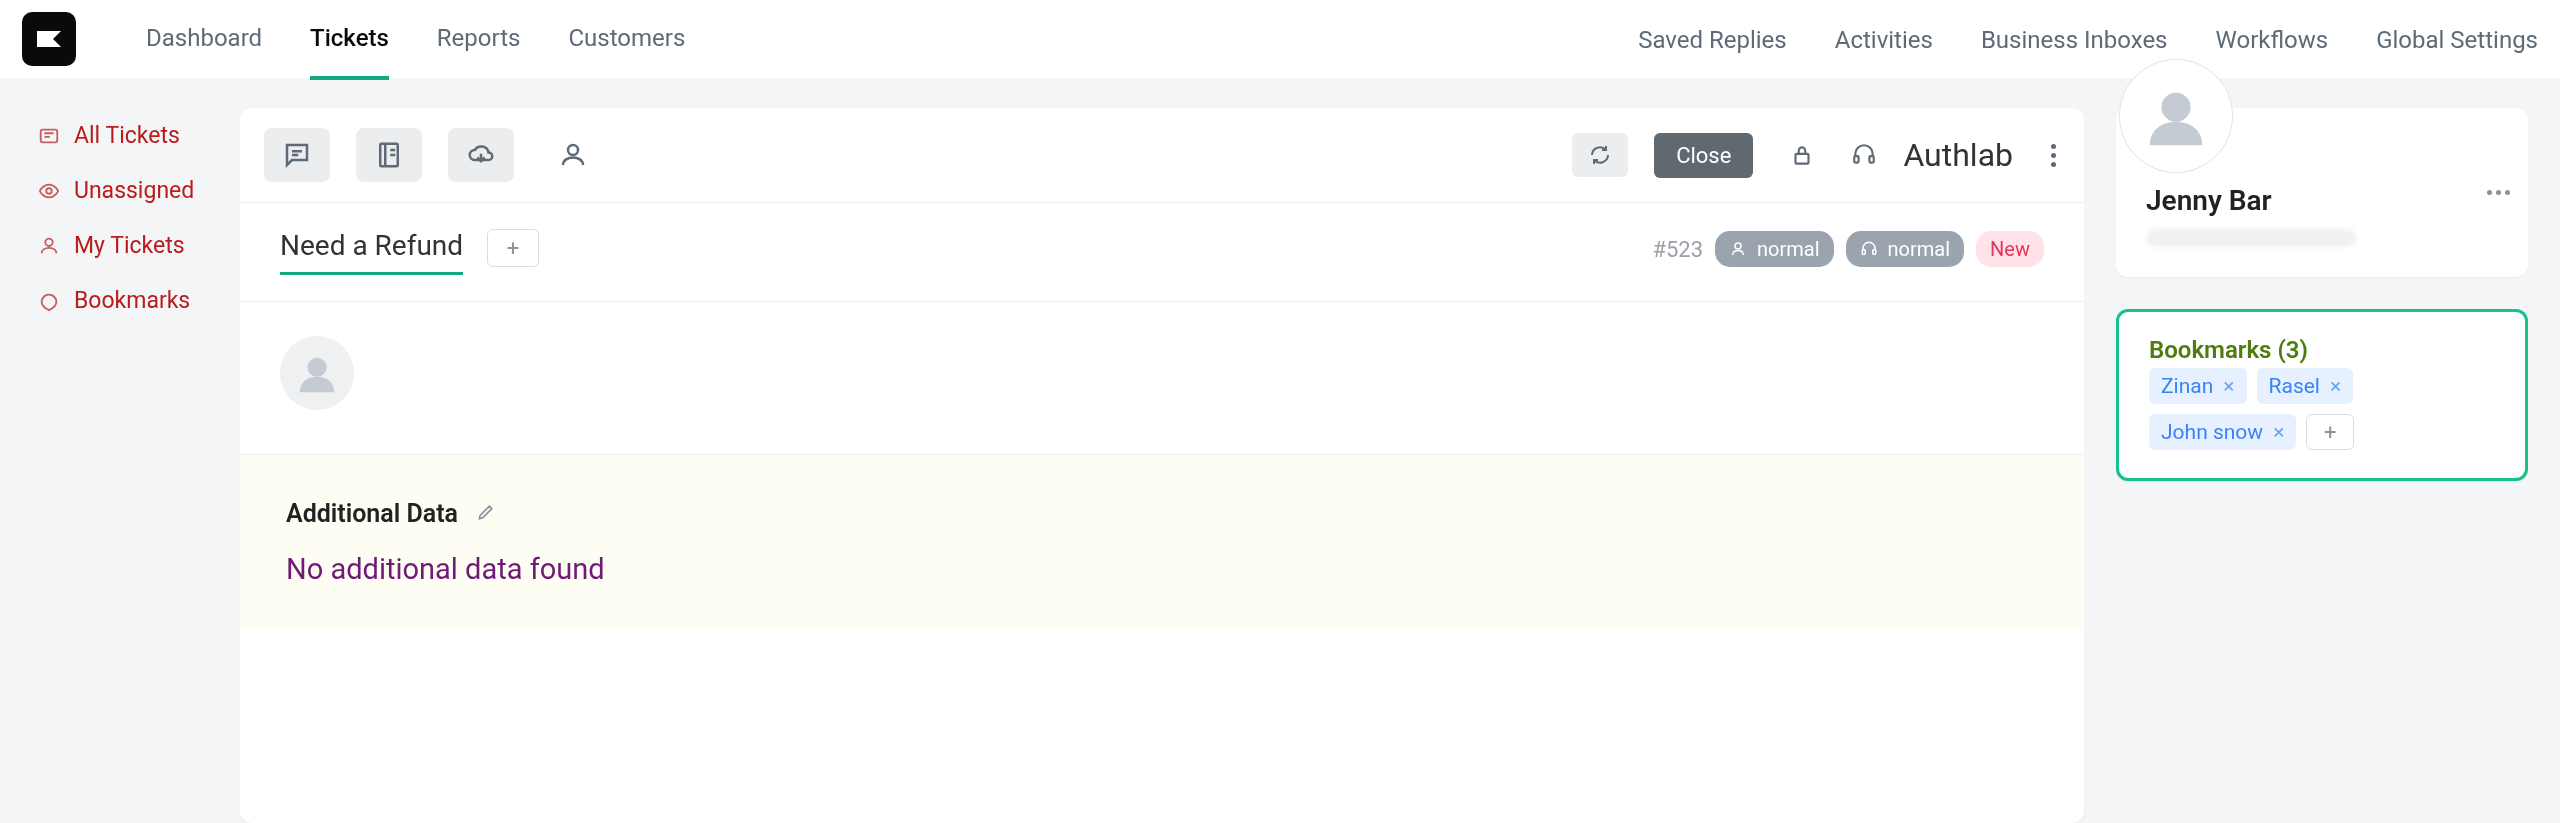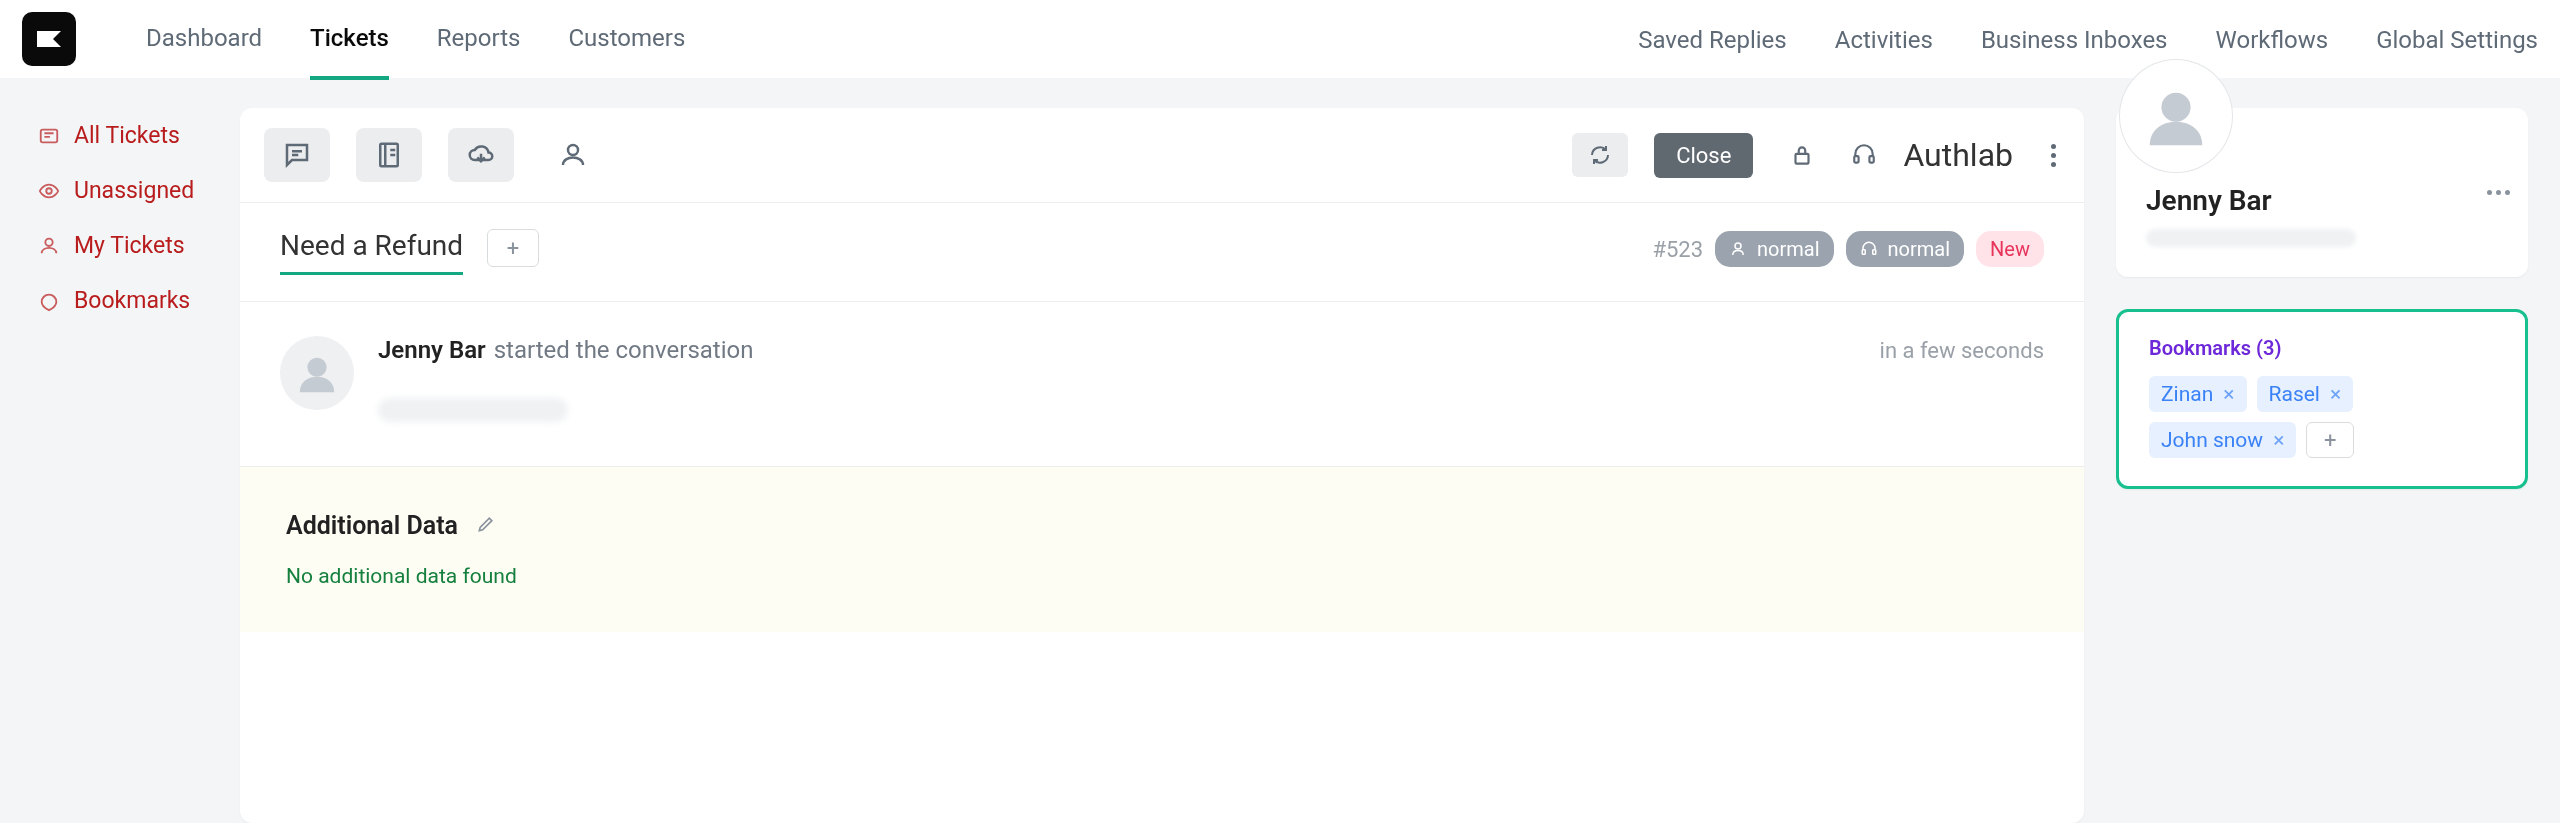--- a/index.html
+++ b/index.html
@@ -52,35 +52,35 @@
     .conv-header{display:flex;align-items:center;justify-content:space-between}
     .conv-name{font-size:24px;font-weight:600;color:#222}
     .conv-action{font-size:24px;font-weight:400;color:#717a84;margin-left:4px}
     .conv-time{color:#9aa0a7;font-size:22px}
     .conv-skel{margin-top:34px;height:24px;width:190px;background:#eff1f3;border-radius:14px;filter:blur(3px)}
     
     .additional{background:#fdfdf4;padding:44px 46px}
     .additional-header{display:flex;align-items:center;gap:18px;margin-bottom:24px}
     .additional-title{font-size:25px;font-weight:600;color:#222}
     .edit-icn{color:#8a929d}
-    .additional-text{font-size:21px;color:#15803d}
+    .additional-text{font-size:29px;color:#701a75}
     
     .rightcol{width:412px;display:flex;flex-direction:column;gap:32px}
     .card{background:#fff;border-radius:12px;box-shadow:0 1px 2px rgba(0,0,0,.05);padding:20px 30px 30px 30px}
     
     .user-card{position:relative;padding-top:76px}
     .user-avatar{position:absolute;top:-48px;left:4px;width:112px;height:112px;border-radius:50%;background:#fff;box-shadow:0 0 0 1px #e3e6e9;display:flex;align-items:center;justify-content:center}
     .user-avatar svg{width:70px;height:70px;fill:#c5cbd2}
     .user-name{font-size:28px;font-weight:600;color:#222}
     .user-more{position:absolute;right:18px;top:82px;display:flex;gap:4px;cursor:pointer}
     .user-more span{width:5px;height:5px;background:#8a929d;border-radius:50%}
     .user-skel{margin-top:12px;width:210px;height:18px;background:#eff1f3;border-radius:10px;filter:blur(2px)}
     
     .bookmarks-card{border:3px solid #17c08e;padding:24px 30px 28px 30px}
-    .bookmarks-title{font-size:20px;font-weight:600;color:#6d28d9;margin-bottom:16px}
+    .bookmarks-title{font-size:24px;font-weight:600;color:#4d7c0f;margin-bottom:4px}
     .tag-row{display:flex;flex-wrap:wrap;gap:10px}
     .tag{background:#e6f0ff;color:#3b82f6;font-size:21px;padding:6px 12px;border-radius:6px;display:flex;align-items:center;gap:10px}
     .tag .x{cursor:pointer;opacity:.7}
     .add-tag{width:48px;height:36px;border:1px solid #d9dcdf;border-radius:6px;display:flex;align-items:center;justify-content:center;font-size:22px;color:#8a929d;cursor:pointer}
   </style>
 </head>
 <body>
 
 <div class="topbar">
   <div class="logo">
@@ -218,30 +218,20 @@
         </div>
       </div>
 
       <div class="conversation">
         <div class="avatar">
           <svg viewBox="0 0 24 24">
               <circle cx="12" cy="9" r="5"></circle>
               <path d="M3 22c0-5 4-8 9-8s9 3 9 8"></path>
             </svg>
         </div>
-        <div class="conv-body">
-          <div class="conv-header">
-            <div>
-              <span class="conv-name">Jenny Bar</span>
-              <span class="conv-action">started the conversation</span>
-            </div>
-            <span class="conv-time">in a few seconds</span>
-          </div>
-          <div class="conv-skel"></div>
-        </div>
       </div>
 
       <div class="additional">
         <div class="additional-header">
           <span class="additional-title">Additional Data</span>
           <span class="edit-icn">
             <svg width="20" height="20" viewBox="0 0 24 24" fill="none" stroke="currentColor" stroke-width="2">
                 <path d="M4 20l4-1 11-11-3-3L5 16l-1 4z"></path>
               </svg>
           </span>

